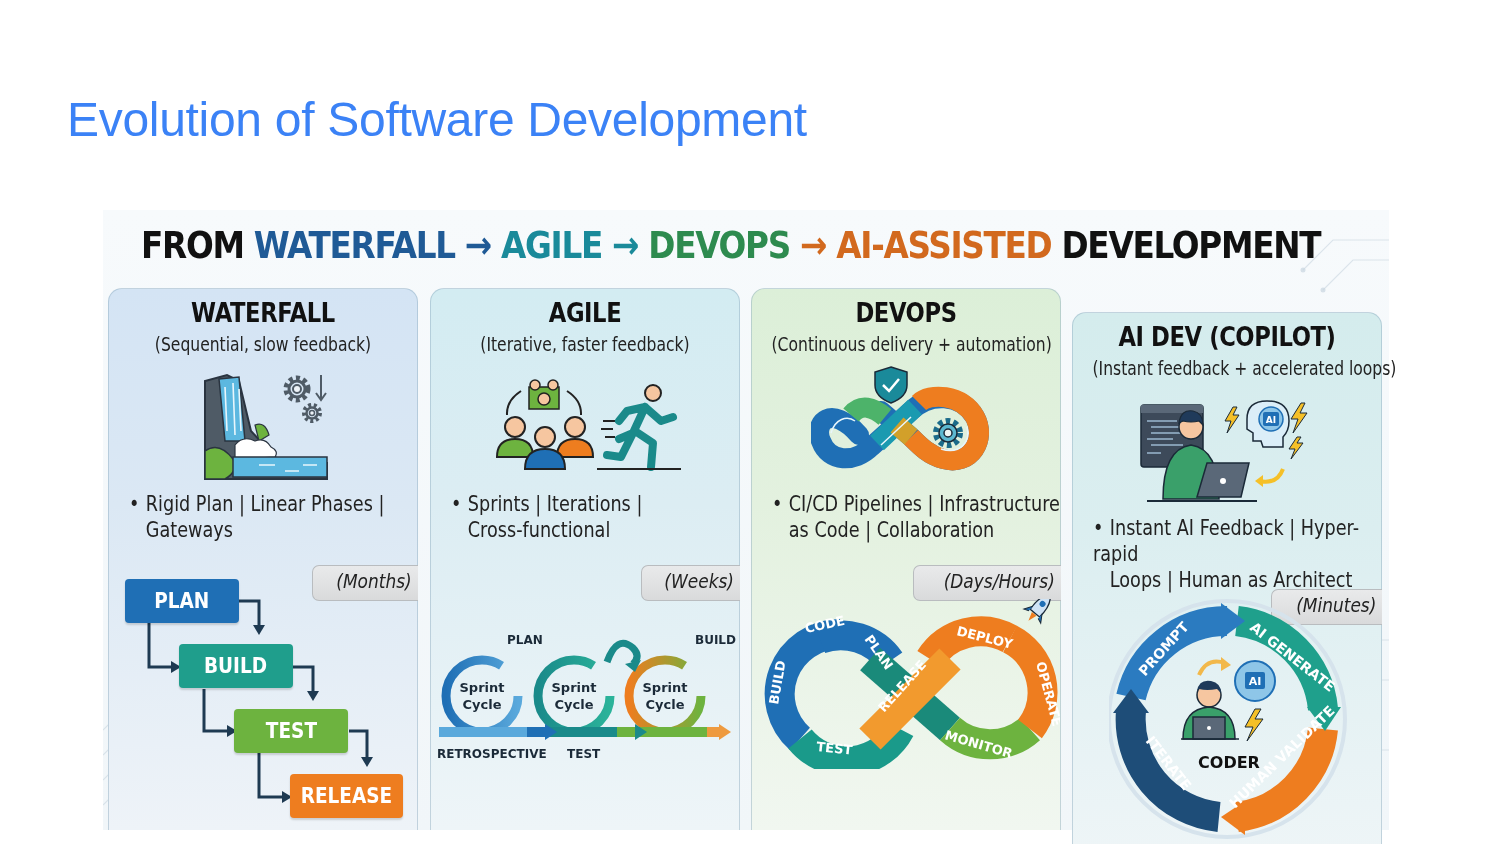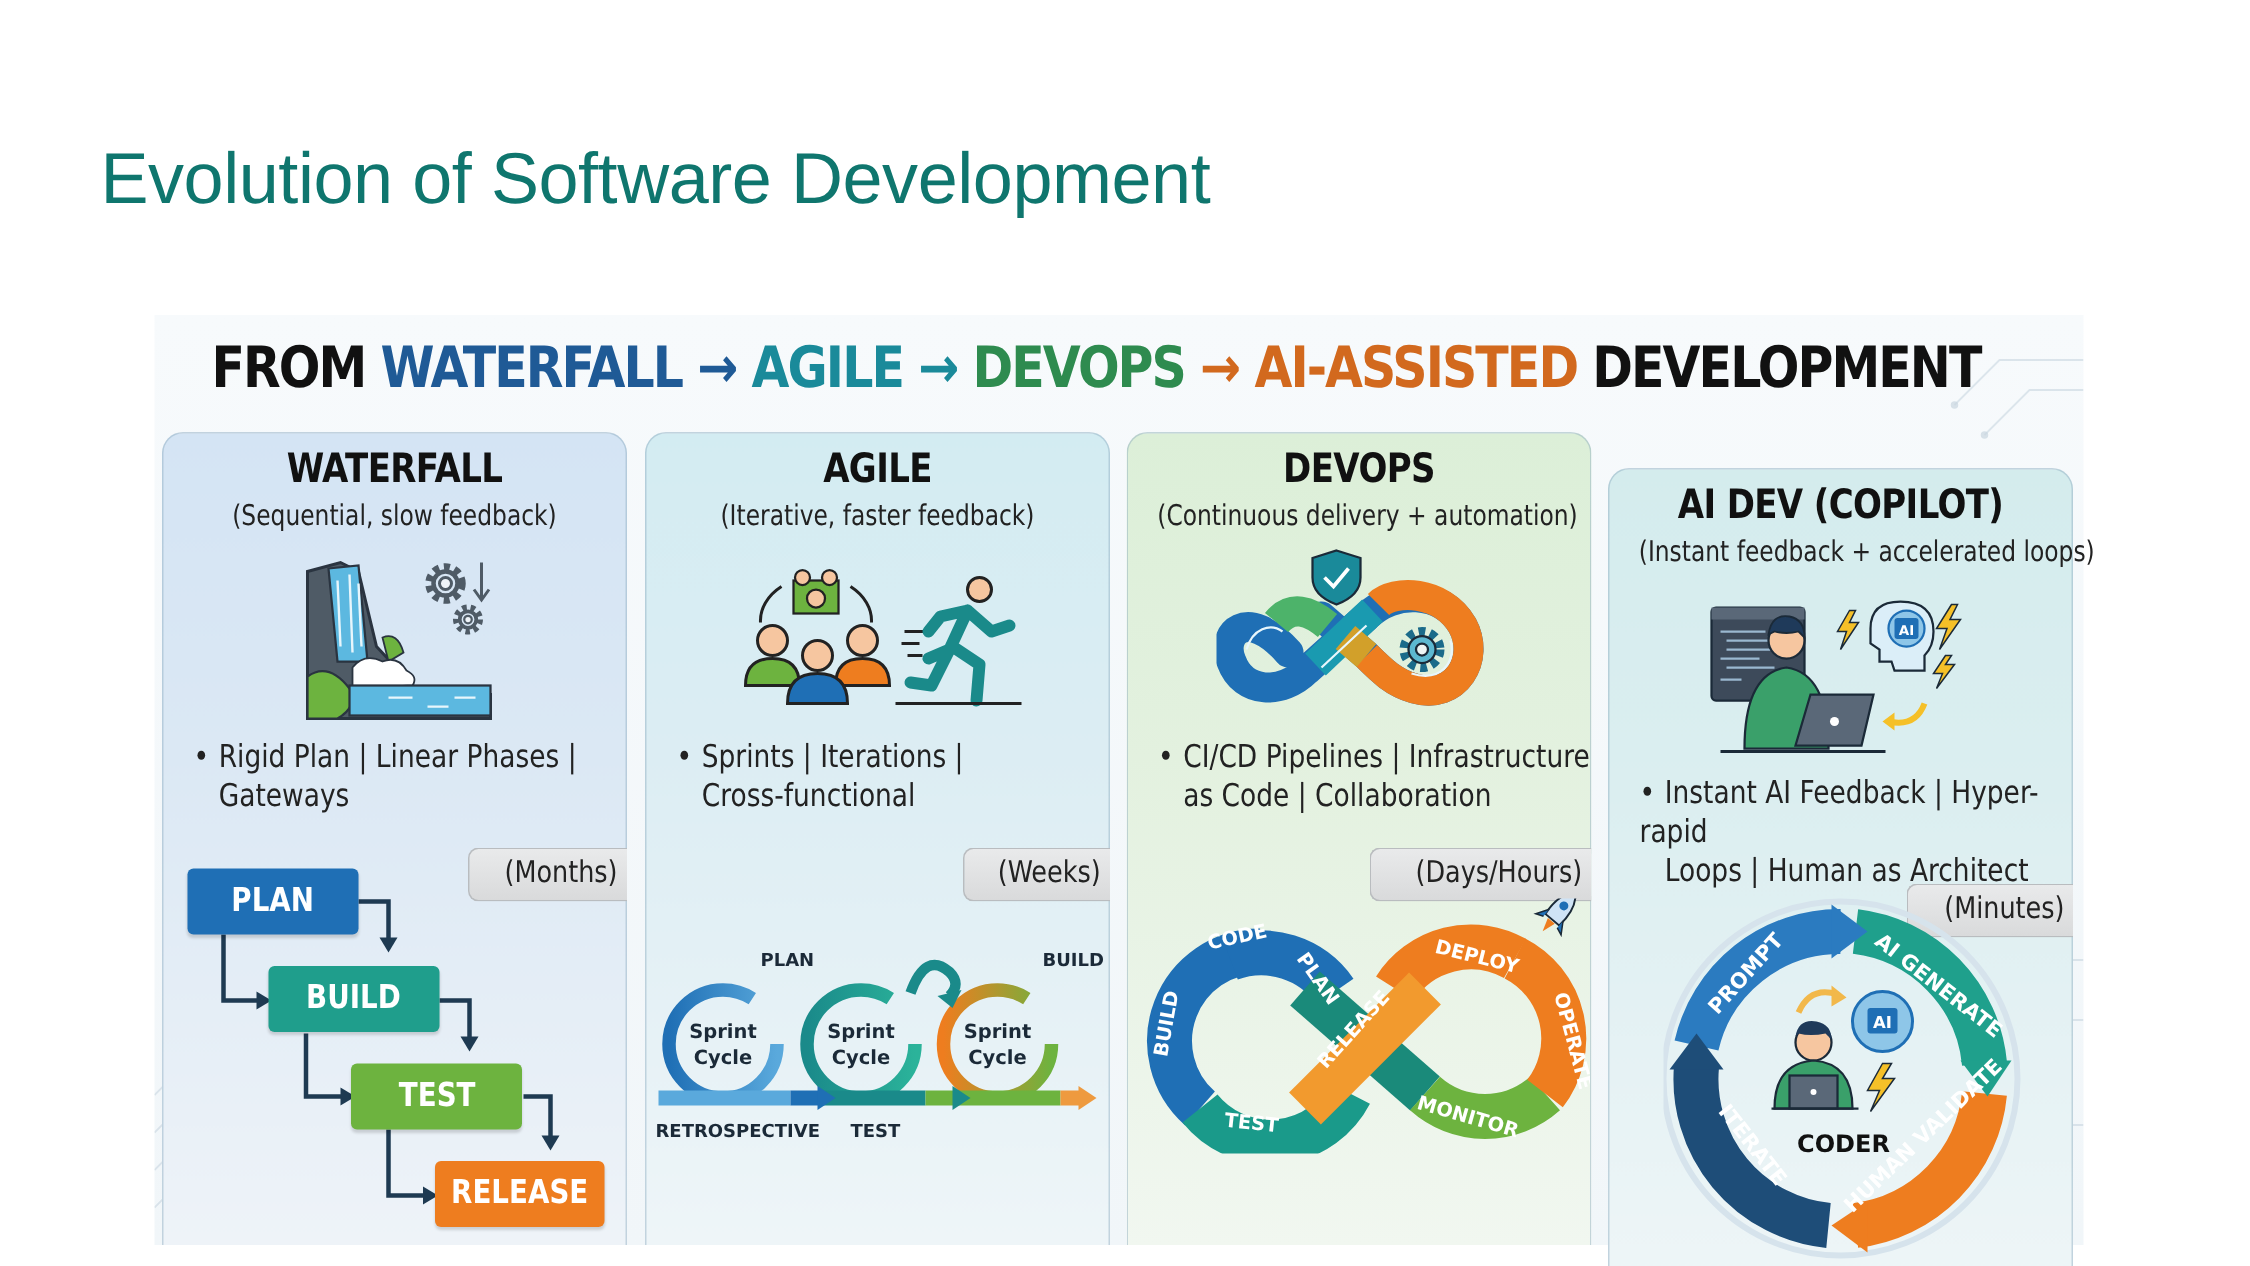--- a/index.html
+++ b/index.html
@@ -1,21 +1,21 @@
 <!DOCTYPE html>
 <html><head>
 <meta charset="utf-8">
 <style>
   * { box-sizing: border-box; margin: 0; padding: 0; }
   html, body { width: 1500px; height: 844px; background: #ffffff; overflow: hidden; }
   body { position: relative; font-family: "Liberation Sans", sans-serif; }
 
   .slide-title {
     position: absolute; left: 67px; top: 92px;
-    font-size: 48px; color: #0f766e; font-weight: normal; letter-spacing: -0.3px;
+    font-size: 48px; color: #3b82f6; font-weight: normal; letter-spacing: -0.3px;
     font-family: "Liberation Sans", sans-serif;
   }
 
   .infographic {
     position: absolute; left: 103px; top: 210px; width: 1286px; height: 620px;
     background: linear-gradient(180deg, #f7fafc 0%, #f1f6f9 100%);
   }
   .circuit { position: absolute; inset: 0; pointer-events: none; }
 
   .banner {
@@ -52,21 +52,21 @@
     transform: scaleX(0.84); transform-origin: left top; width: 350px;
   }
   .card-bullet .dot { display: inline-block; width: 20px; }
   .card-bullet .line2 { padding-left: 20px; display: block; }
 
   .time-badge {
     position: absolute; top: 276px; right: -1px; height: 36px;
     background: linear-gradient(180deg,#e9eaeb,#d9dadb); border: 1px solid #b9bcbf;
     border-radius: 7px 0 0 7px; border-right: none;
     font-family: "DejaVu Sans", sans-serif; font-size: 20px; color: #222;
-    padding: 0 6px 0 10px; line-height: 30px; white-space: nowrap;
+    padding: 0 6px 0 10px; line-height: 30px; white-space: nowrap; font-style: italic;
   }
   .time-badge span { display: inline-block; transform: scaleX(0.85); transform-origin: right center; }
 
   
   .wf-step {
     position: absolute; height: 44px; border-radius: 4px; color: #fff;
     font-family: "DejaVu Sans", sans-serif; font-weight: bold; font-size: 22px;
     text-align: center; line-height: 44px; box-shadow: 0 2px 2px rgba(0,0,0,0.15);
   }
   .wf-step span { display: inline-block; transform: scaleX(0.84); }

